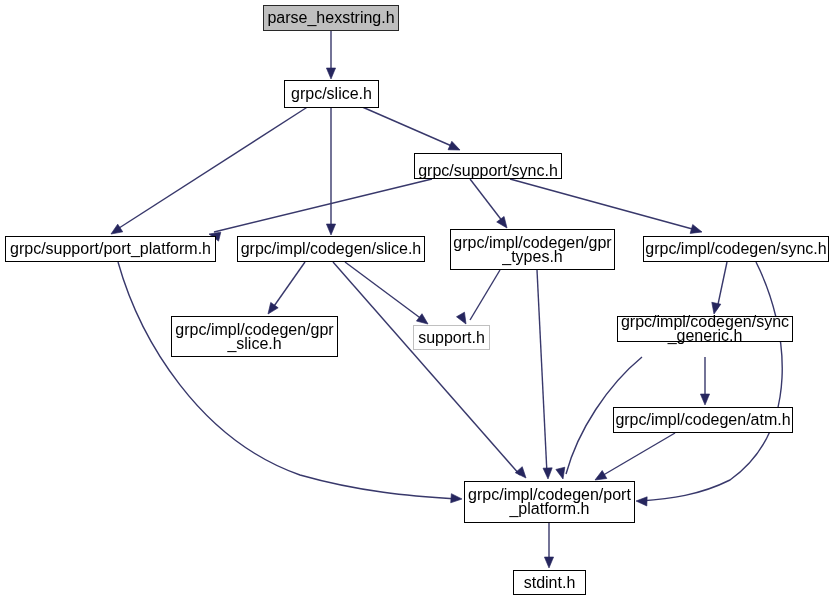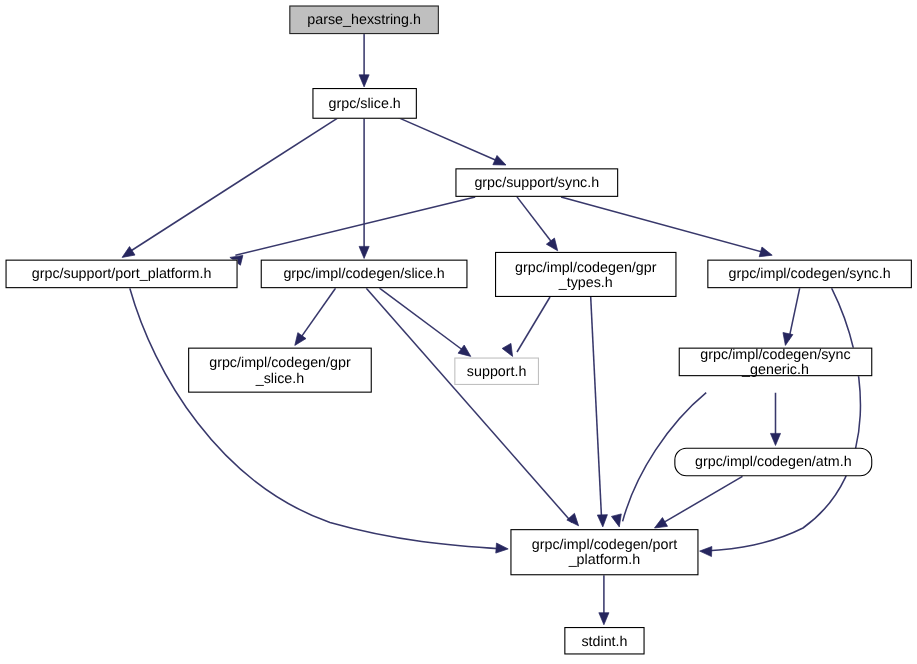--- a/index.html
+++ b/index.html
@@ -39,21 +39,21 @@
     position: absolute;
     box-sizing: border-box;
     display: flex;
     align-items: center;
     justify-content: center;
     text-align: center;
     background: #ffffff;
     border: 1px solid #000000;
     color: #000000;
     font-family: "Liberation Sans", sans-serif;
-    font-size: 13px;
+    font-size: 16px;
     line-height: 14px;
     letter-spacing: 0px;
     white-space: pre;
     user-select: none;
   }
   .node-box.root {
     background: #bfbfbf;
     border: 1px solid #282828;
   }
   .node-box.system {
@@ -112,30 +112,30 @@
         <polygon points="0,0 -11,-4.6 -11,4.6" class="edge-head" transform="translate(563,479) rotate(76)"></polygon>
         <polygon points="0,0 -11,-4.6 -11,4.6" class="edge-head" transform="translate(595,480) rotate(150)"></polygon>
         <polygon points="0,0 -11,-4.6 -11,4.6" class="edge-head" transform="translate(462,499) rotate(4)"></polygon>
         <polygon points="0,0 -11,-4.6 -11,4.6" class="edge-head" transform="translate(549,568) rotate(90)"></polygon>
       </g>
   </svg>
 
   <div id="nodes-layer">
       <div class="node-box root" style="left: 263px; top: 5px; width: 136px; height: 26px;"><span class="node-label">parse_hexstring.h</span></div>
       <div class="node-box" style="left: 284px; top: 80px; width: 95px; height: 28px;"><span class="node-label">grpc/slice.h</span></div>
-      <div class="node-box" style="left: 414px; top: 153px; width: 148px; height: 26px;"><span class="node-label">grpc/support/sync.h</span></div>
+      <div class="node-box" style="left: 414px; top: 153px; width: 148px; height: 26px; align-items: flex-end;"><span class="node-label">grpc/support/sync.h</span></div>
       <div class="node-box" style="left: 5px; top: 236px; width: 211px; height: 26px;"><span class="node-label">grpc/support/port_platform.h</span></div>
       <div class="node-box" style="left: 237px; top: 236px; width: 188px; height: 26px;"><span class="node-label">grpc/impl/codegen/slice.h</span></div>
       <div class="node-box" style="left: 450px; top: 229px; width: 165px; height: 41px;"><span class="node-label">grpc/impl/codegen/gpr
 _types.h</span></div>
       <div class="node-box" style="left: 643px; top: 236px; width: 186px; height: 26px; align-items: center;"><span class="node-label">grpc/impl/codegen/sync.h</span></div>
       <div class="node-box" style="left: 171px; top: 316px; width: 167px; height: 41px;"><span class="node-label">grpc/impl/codegen/gpr
 _slice.h</span></div>
       <div class="node-box system" style="left: 413px; top: 325px; width: 77px; height: 25px;"><span class="node-label">support.h</span></div>
       <div class="node-box" style="left: 617px; top: 316px; width: 176px; height: 26px;"><span class="node-label">grpc/impl/codegen/sync
 _generic.h</span></div>
-      <div class="node-box" style="left: 613px; top: 407px; width: 180px; height: 26px; border-radius: 11px;"><span class="node-label">grpc/impl/codegen/atm.h</span></div>
+      <div class="node-box" style="left: 613px; top: 407px; width: 180px; height: 26px;"><span class="node-label">grpc/impl/codegen/atm.h</span></div>
       <div class="node-box" style="left: 464px; top: 481px; width: 171px; height: 42px;"><span class="node-label">grpc/impl/codegen/port
 _platform.h</span></div>
       <div class="node-box" style="left: 513px; top: 570px; width: 73px; height: 25px; text-align: center;"><span class="node-label">stdint.h</span></div>
     </div>
 
 </div>
 
 </body></html>

